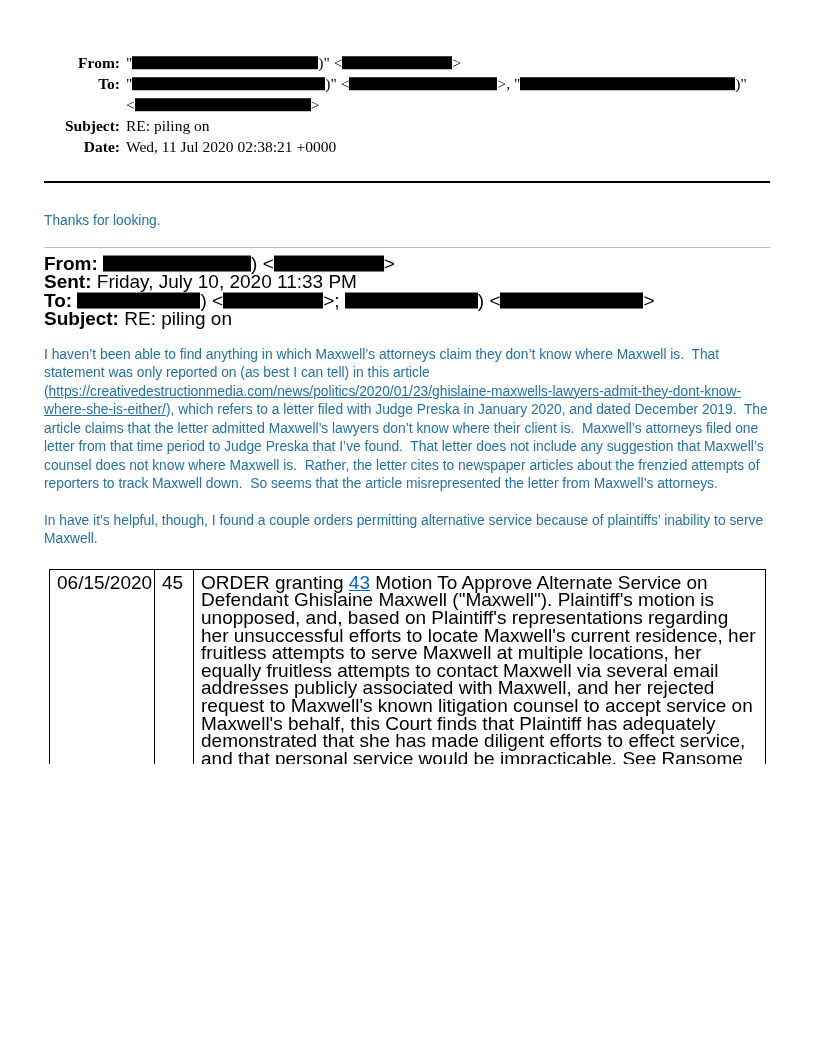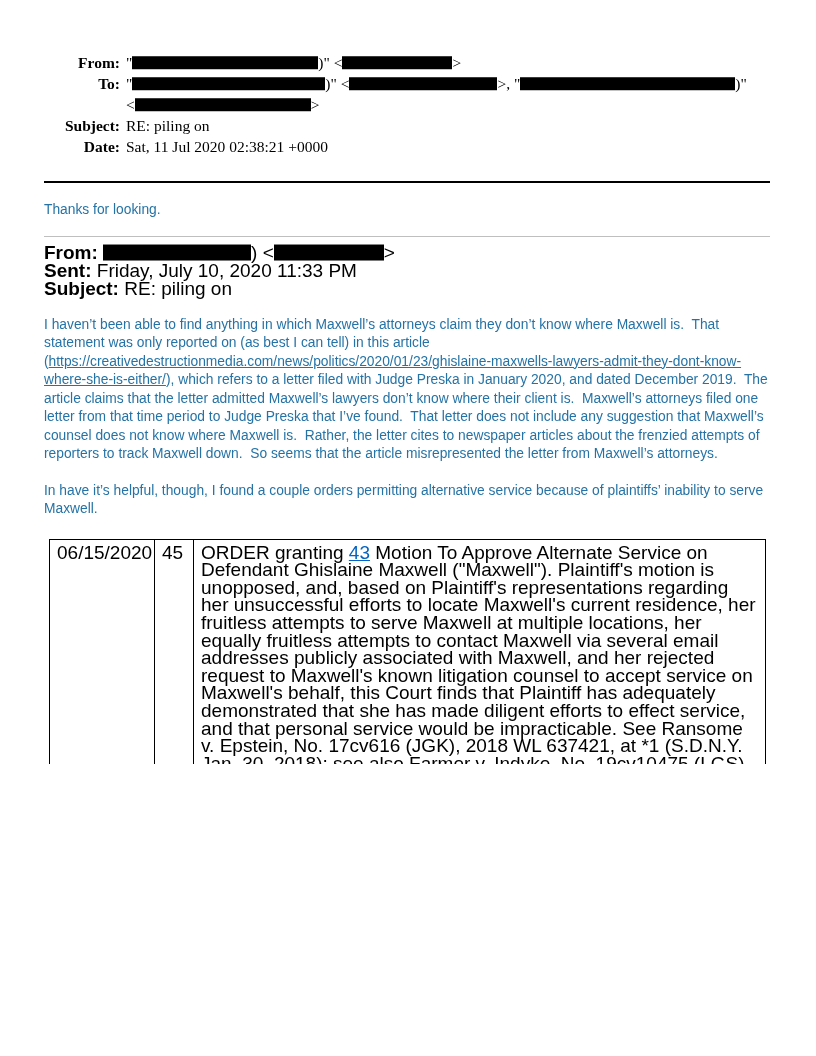--- a/index.html
+++ b/index.html
@@ -16,21 +16,21 @@
   .email-header{margin:52px 46px 0 44px;font-family:"Liberation Serif",serif;font-size:15.5px;line-height:21px;color:#000;}
   .hrow{display:flex;align-items:flex-start;}
   .hlabel{flex:0 0 76px;text-align:right;font-weight:bold;padding-right:6px;}
   .hvalue{flex:1 1 auto;}
 
   .redact{display:inline-block;height:0.85em;background:var(--redaction-black);vertical-align:baseline;transform:translateY(0.08em);}
 
   .rule{margin:24px 46px 0 44px;border:none;border-top:2.5px solid #000;height:0;}
 
   .para{margin:18px 46px 0 44px;font-size:13.8px;line-height:18.5px;color:var(--body-text-blue);white-space:pre-wrap;overflow-wrap:anywhere;}
-  .greeting{margin-top:18px;}
+  .greeting{margin-top:29px;}
 
   .qdivider{margin:16px 46px 0 44px;border:none;border-top:1px solid #BFBFBF;height:0;}
 
   .quoted-header{margin:6px 46px 0 44px;font-size:19px;line-height:18px;color:#000;}
   .qlabel{font-weight:bold;}
 
   a.lnk{color:var(--link-blue);text-decoration:underline;overflow-wrap:anywhere;cursor:pointer;}
   a.tlink{color:var(--docket-link-blue);text-decoration:underline;cursor:pointer;}
 
   .docket-table{margin:20px 0 0 49px;width:717px;border-collapse:collapse;border:1.5px solid #000;font-size:19px;line-height:17.6px;color:#000;table-layout:fixed;}
@@ -52,38 +52,42 @@
     <div class="hrow">
       <span class="hlabel">To:</span>
       <span class="hvalue">"<span class="redact" style="width: 193px;"></span>)" &lt;<span class="redact" style="width: 148px;"></span>&gt;, "<span class="redact" style="width: 215px;"></span>)"<br>&lt;<span class="redact" style="width: 176px;"></span>&gt;</span>
     </div>
     <div class="hrow">
       <span class="hlabel">Subject:</span>
       <span class="hvalue">RE: piling on</span>
     </div>
     <div class="hrow">
       <span class="hlabel">Date:</span>
-      <span class="hvalue">Sat, 11 Jul 2020 02:38:21 +0000</span>
+      <span class="hvalue">Wed, 11 Jul 2020 02:38:21 +0000</span>
     </div>
   </div>
 
   <hr class="rule">
 
   <div class="para greeting">Thanks for looking.</div>
 
   <hr class="qdivider">
 
   <div class="quoted-header">
     <div class="qrow">
       <span class="qlabel">From:</span>
       <span class="qval"><span class="redact" style="width: 148px;"></span>) &lt;<span class="redact" style="width: 110px;"></span>&gt;</span>
     </div>
     <div class="qrow">
       <span class="qlabel">Sent:</span>
       <span class="qval">Friday, July 10, 2020 11:33 PM</span>
+    </div>
+    <div class="qrow">
+      <span class="qlabel">To:</span>
+      <span class="qval"><span class="redact" style="width: 123px;"></span>) &lt;<span class="redact" style="width: 100px;"></span>&gt;; <span class="redact" style="width: 133px;"></span>) &lt;<span class="redact" style="width: 143px;"></span>&gt;</span>
     </div>
     <div class="qrow">
       <span class="qlabel">Subject:</span>
       <span class="qval">RE: piling on</span>
     </div>
   </div>
 
   <div class="para">I haven’t been able to find anything in which Maxwell’s attorneys claim they don’t know where Maxwell is.  That statement was only reported on (as best I can tell) in this article (<a class="lnk" href="#">https://creativedestructionmedia.com/news/politics/2020/01/23/ghislaine-maxwells-lawyers-admit-they-dont-know-where-she-is-either/</a>), which refers to a letter filed with Judge Preska in January 2020, and dated December 2019.  The article claims that the letter admitted Maxwell’s lawyers don’t know where their client is.  Maxwell’s attorneys filed one letter from that time period to Judge Preska that I’ve found.  That letter does not include any suggestion that Maxwell’s counsel does not know where Maxwell is.  Rather, the letter cites to newspaper articles about the frenzied attempts of reporters to track Maxwell down.  So seems that the article misrepresented the letter from Maxwell’s attorneys.</div>
 
   <div class="para">In have it’s helpful, though, I found a couple orders permitting alternative service because of plaintiffs’ inability to serve Maxwell.</div>

